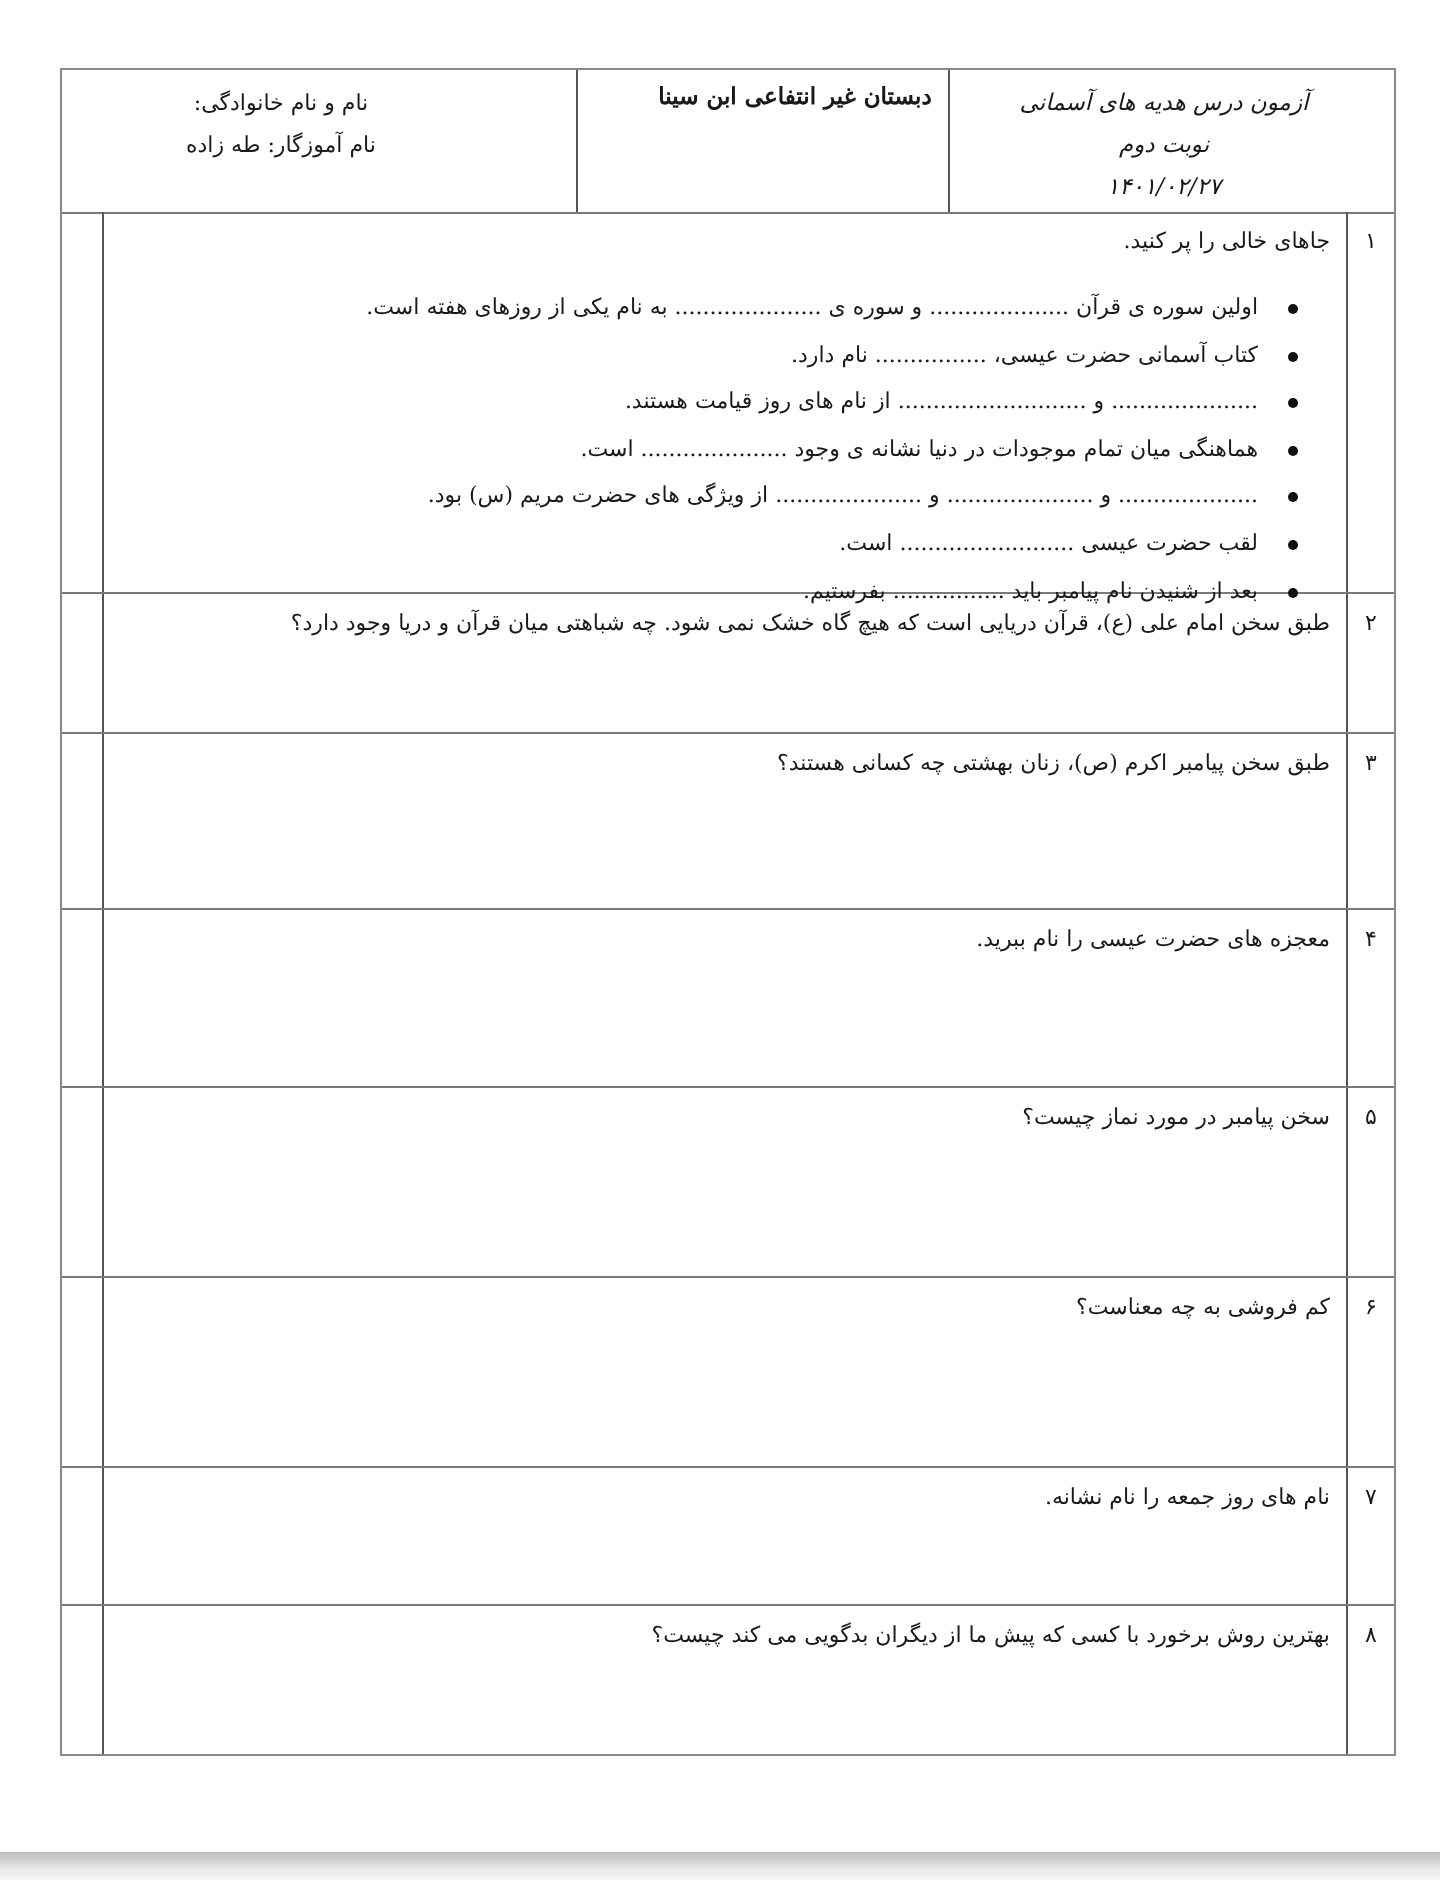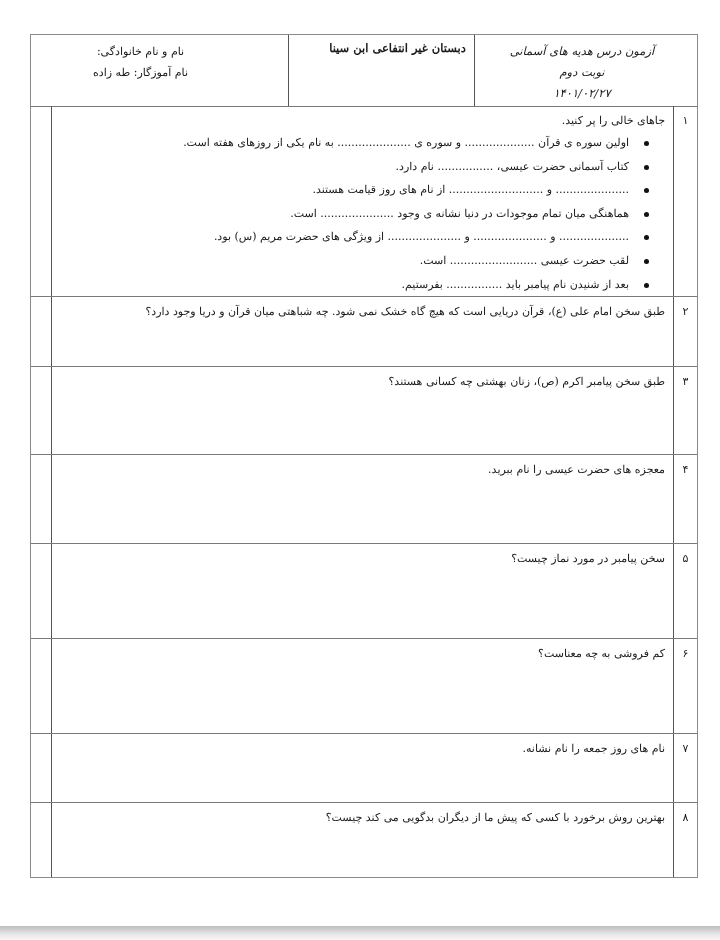--- a/index.html
+++ b/index.html
@@ -9,21 +9,21 @@
   .hcell{position:absolute;top:0;height:71px;box-sizing:border-box;direction:rtl;text-align:center;}
   .hc-right{left:443px;width:223px;border-left:1px solid #555;padding:6px 8px 0 0;font-size:11.5px;line-height:21px;font-style:italic;}
   .hc-mid{left:225px;width:218px;border-left:1px solid #555;padding-top:6px;text-align:center;font-size:11.5px;font-weight:bold;margin-left:32px;}
   .hc-left{left:0;width:225px;padding:6px 6px 0 0;font-size:11px;line-height:21px;}
   .row{position:absolute;left:0;width:666px;border-bottom:1px solid #7a7a7a;box-sizing:border-box;}
   .row:last-child{border-bottom:none;}
   .num{position:absolute;right:0;top:0;bottom:0;width:24px;border-left:1px solid #555;direction:rtl;text-align:center;font-size:11px;padding-top:8px;box-sizing:border-box;}
   .score{position:absolute;left:0;top:0;bottom:0;width:21px;border-right:1px solid #555;box-sizing:border-box;}
   .qbody{position:absolute;left:21px;right:24px;top:0;bottom:0;direction:rtl;text-align:right;padding:8px 8px 0 0;font-size:11px;box-sizing:border-box;}
   .qtext{display:block;}
-  ul.blanks{margin:4px 0 0 0;padding:0 14px 0 0;list-style:none;}
+  ul.blanks{margin:15px 0 0 0;padding:0 14px 0 0;list-style:none;}
   ul.blanks li{position:relative;font-size:11px;line-height:23.6px;padding-right:22px;}
   ul.blanks li:before{content:"";position:absolute;right:2px;top:10px;width:5px;height:5px;background:#111;border-radius:50%;}
   .shadow{position:absolute;left:0;top:926px;width:720px;height:14px;background:linear-gradient(#bdbdbd,#e8e8e8 60%,#f6f6f6);}
 </style>
 </head>
 <body>
 
 <div class="page">
   <div class="header">
     <div class="hcell hc-right">

